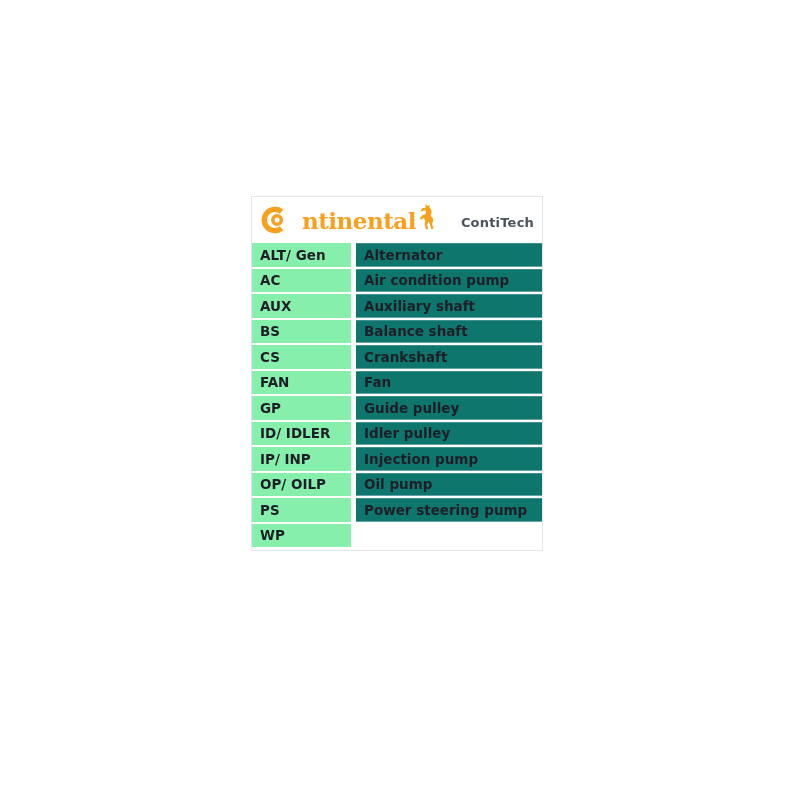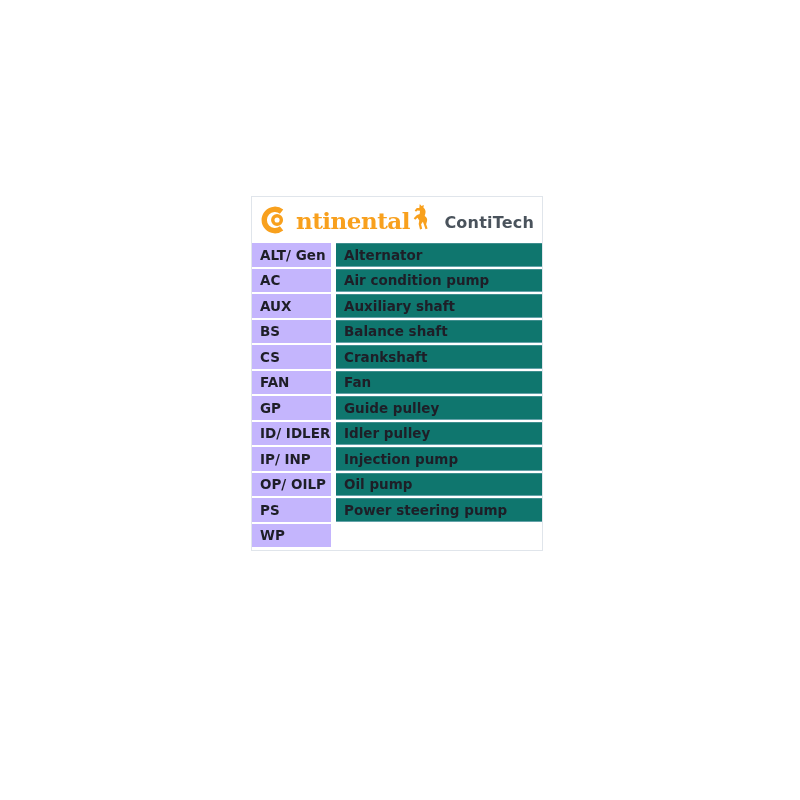--- a/index.html
+++ b/index.html
@@ -34,47 +34,47 @@
     align-items: center;
   }
   .logo-emblem svg { display: block; }
   .logo-text {
     font-family: "DejaVu Serif", serif;
     font-weight: bold;
     font-size: 23px;
     line-height: 1;
     color: #f8a01d;
     letter-spacing: -0.5px;
-    margin-left: 7px;
+    margin-left: 13px;
   }
   .logo-horse {
     margin-left: 3px;
     margin-top: -6px;
   }
   .logo-horse svg { display: block; }
   .subbrand {
-    font-size: 16px;
+    font-size: 13px;
     font-weight: bold;
     color: #4a535c;
     letter-spacing: 0.2px;
     margin-top: 5px;
   }
   .legend {
     padding-bottom: 1px;
   }
   .legend-row {
     display: flex;
     height: 23.5px;
     margin-bottom: 2px;
   }
   .abbr-cell {
-    width: 79px;
+    width: 99px;
     flex-shrink: 0;
     box-sizing: border-box;
-    background: #c4b5fd;
+    background: #86efac;
     display: flex;
     align-items: center;
     padding-left: 8px;
     margin-right: 5px;
     font-size: 13.5px;
     font-weight: bold;
     color: #1e1e27;
     white-space: nowrap;
   }
   .desc-cell {

